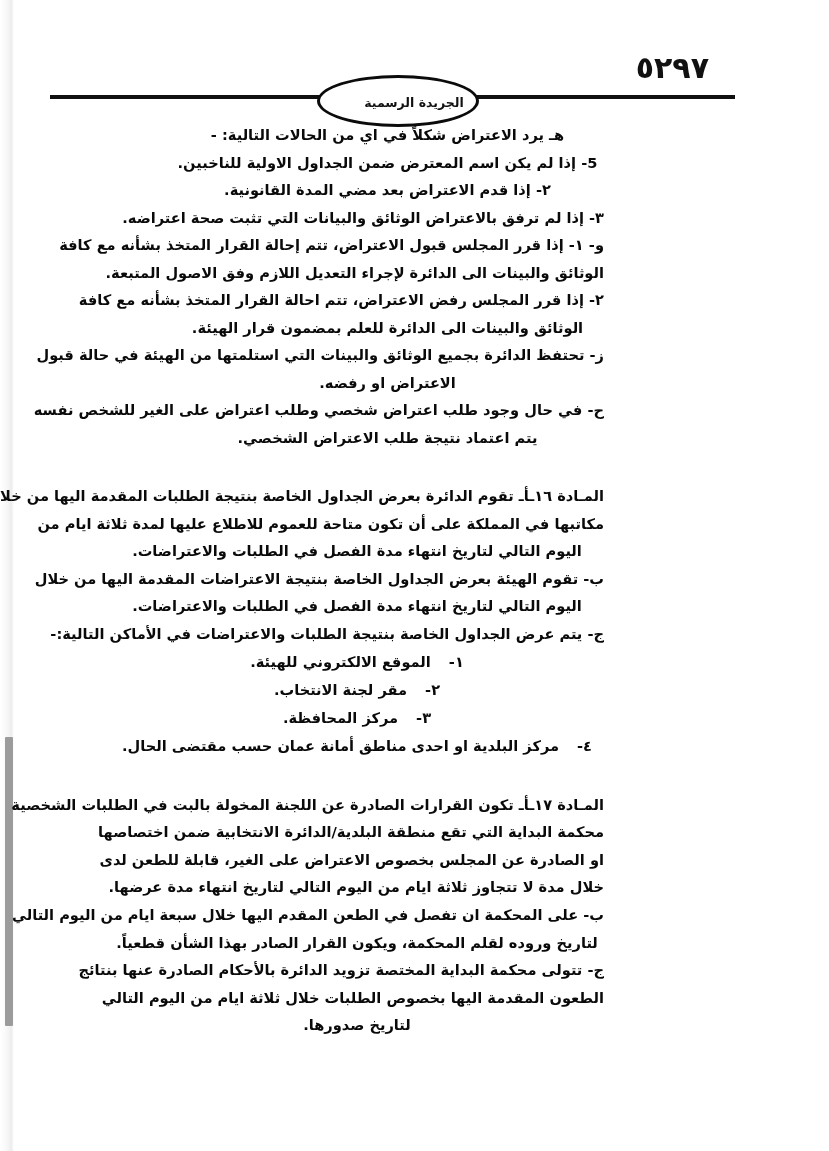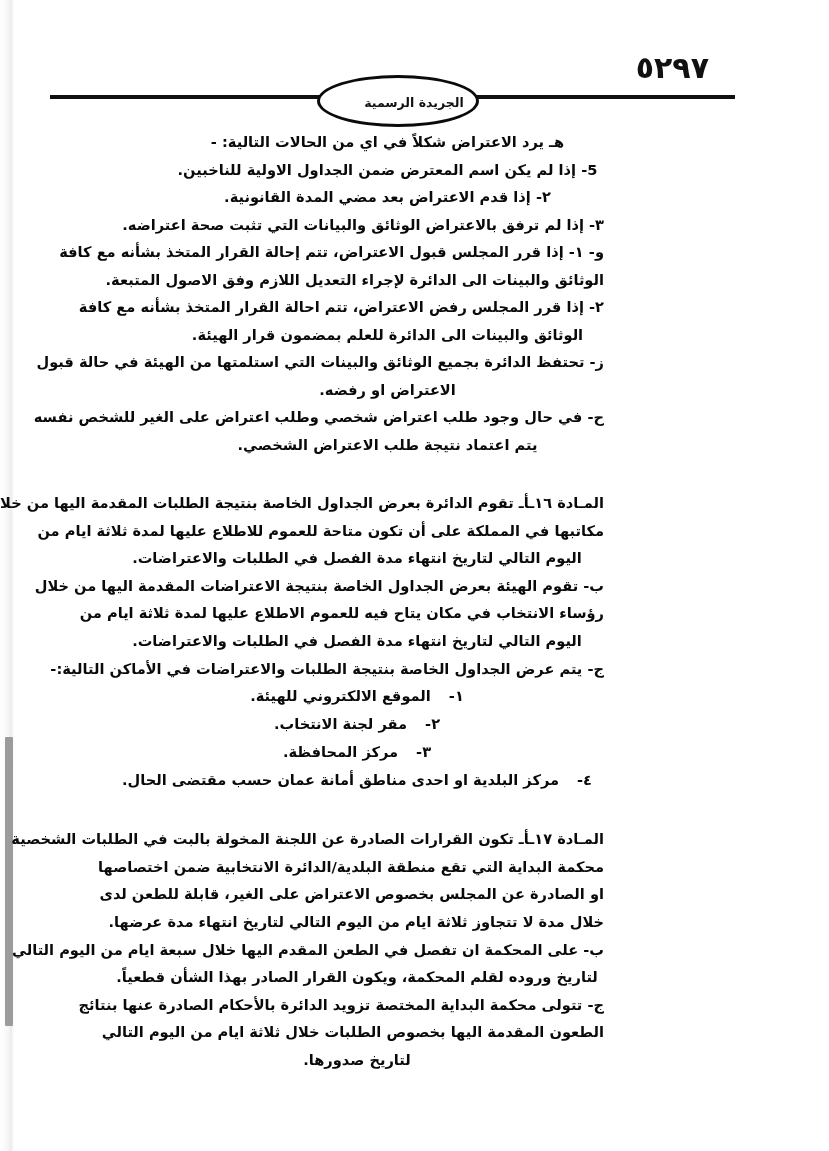--- a/index.html
+++ b/index.html
@@ -85,21 +85,21 @@
     white-space: nowrap;
     letter-spacing: 0px;
     transform: translateY(1px);
     margin-left: 32px;
   }
 
   
   .body {
     position: absolute;
     left: 0;
-    top: 128px;
+    top: 121px;
     width: 751px;
   }
   .block {
     direction: rtl;
     text-align: justify;
     text-align-last: center;
   }
 
   
   .sec-top {
@@ -198,21 +198,20 @@
     <div class="gap-lg"></div>
 
     <div class="block sec-art">
       <div class="para">
         <span class="ln ln-c">المـادة ١٦ـأـ تقوم الدائرة بعرض الجداول الخاصة بنتيجة الطلبات المقدمة اليها من خلال</span>
         <span class="ln ln-c">مكاتبها في المملكة على أن تكون متاحة للعموم للاطلاع عليها لمدة ثلاثة ايام من</span>
         <span class="ln ln-c">اليوم التالي لتاريخ انتهاء مدة الفصل في الطلبات والاعتراضات.</span>
       </div>
       <div class="para">
         <span class="ln ln-c">ب- تقوم الهيئة بعرض الجداول الخاصة بنتيجة الاعتراضات المقدمة اليها من خلال</span>
-        <span class="ln ln-c">رؤساء الانتخاب في مكان يتاح فيه للعموم الاطلاع عليها لمدة ثلاثة ايام من</span>
         <span class="ln ln-c">اليوم التالي لتاريخ انتهاء مدة الفصل في الطلبات والاعتراضات.</span>
       </div>
       <div class="para">
         <span class="ln ln-c">ج- يتم عرض الجداول الخاصة بنتيجة الطلبات والاعتراضات في الأماكن التالية:-</span>
       </div>
 
       <ul class="num-list">
         <li class="num-item ln-c" style="">
           <span class="marker">١-</span><span class="sp-2"></span><span>الموقع الالكتروني للهيئة.</span>
         </li>

